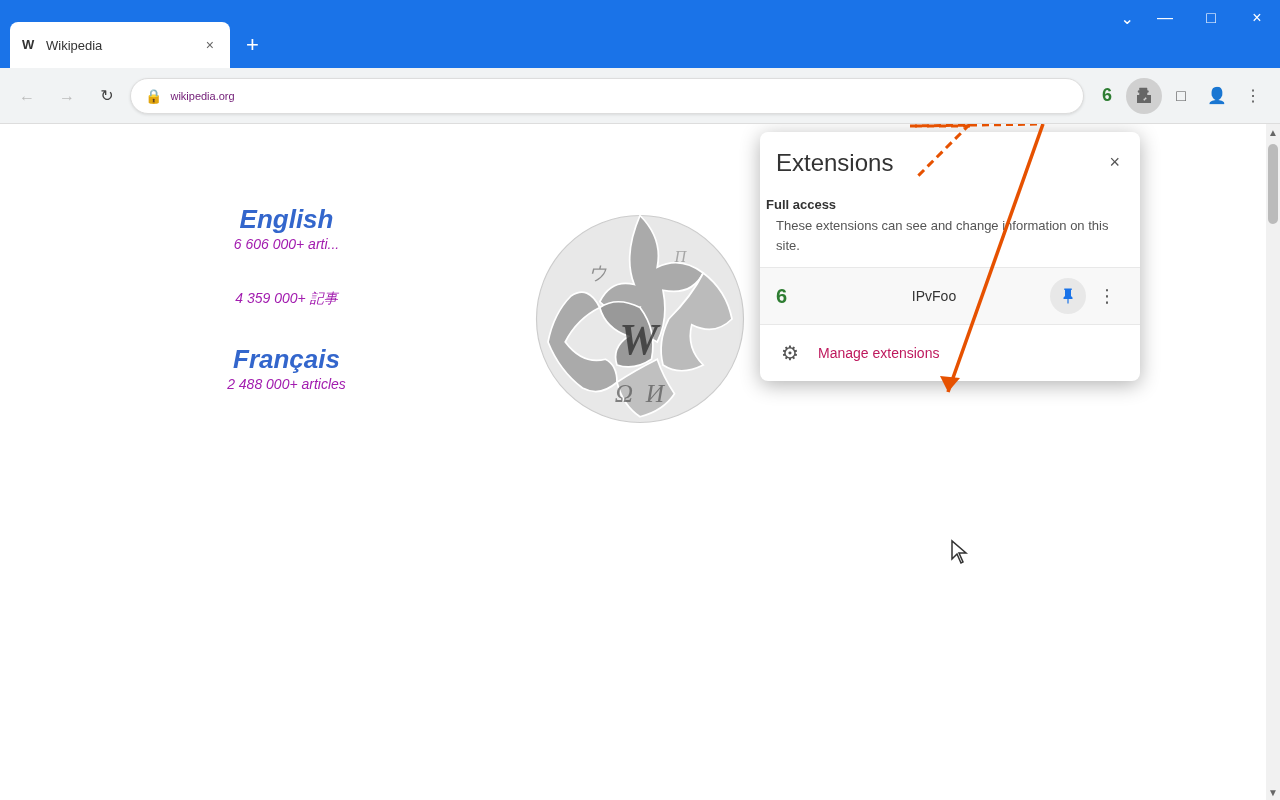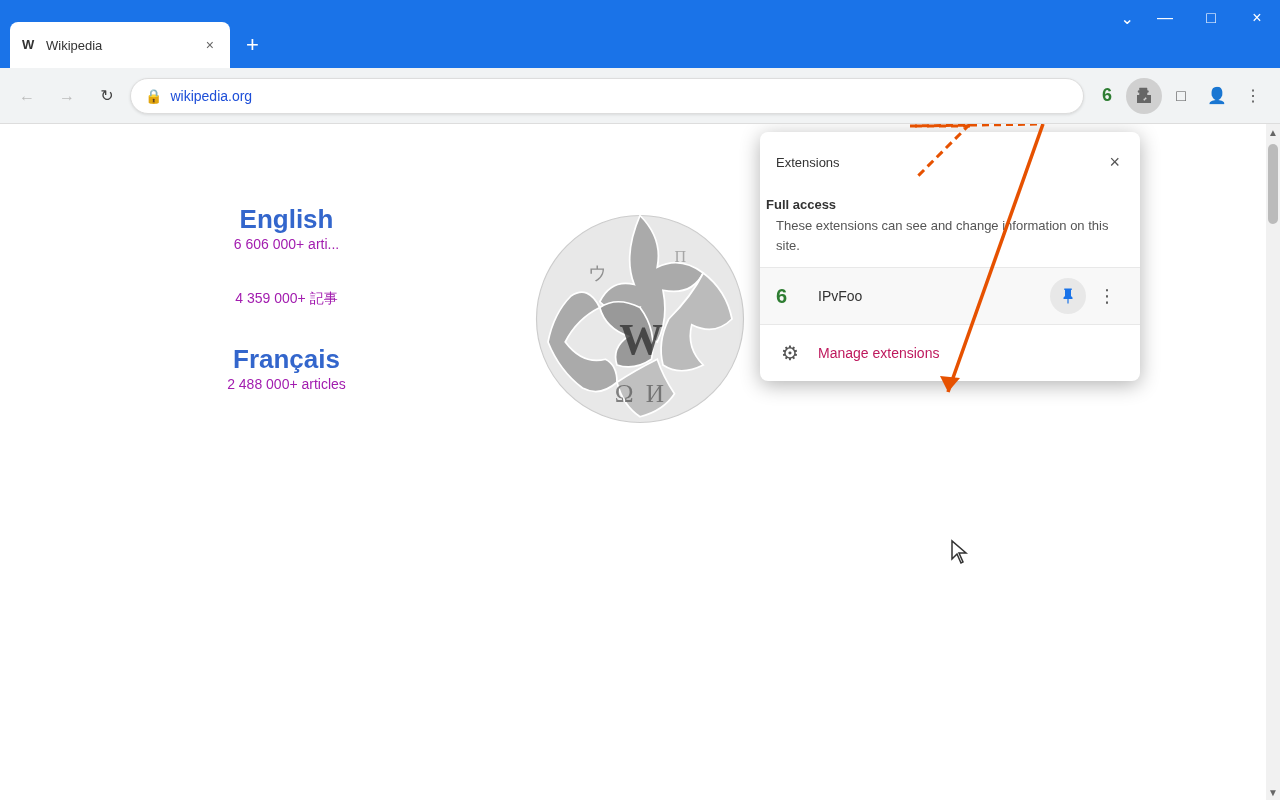--- a/index.html
+++ b/index.html
@@ -119,21 +119,21 @@
       background: #fff;
       border-radius: 18px;
       display: flex;
       align-items: center;
       padding: 0 14px;
       gap: 8px;
       border: 1px solid #ddd;
       box-shadow: 0 1px 3px rgba(0,0,0,0.1);
     }
     .lock-icon { color: #555; font-size: 14px; }
-    .address-text { font-size: 14px; color: #1d4ed8; flex: 1; }
+    .address-text { font-size: 11px; color: #701a75; flex: 1; }
     .toolbar-actions {
       display: flex;
       align-items: center;
       gap: 2px;
     }
     .badge-btn {
       position: relative;
       background: none;
       border: none;
       cursor: pointer;
@@ -189,20 +189,21 @@
       align-items: center;
       background: #fff;
     }
     .lang-grid {
       display: grid;
       grid-template-columns: 1fr auto 1fr;
       gap: 30px 32px;
       margin-top: 20px;
       padding: 0 80px;
       width: 100%;
+      font-style: italic;
     }
     .lang-item {
       text-align: center;
     }
     .lang-name {
       font-size: 26px;
       font-weight: bold;
       color: #3366cc;
       display: block;
     }
@@ -262,21 +263,21 @@
       overflow: hidden;
     }
     .popup-header {
       display: flex;
       align-items: center;
       justify-content: space-between;
       padding: 16px 16px 12px 16px;
       border-bottom: none;
     }
     .popup-title {
-      font-size: 13px;
+      font-size: 24px;
       color: #333;
       font-weight: 400;
     }
     .popup-close-btn {
       background: none;
       border: none;
       cursor: pointer;
       font-size: 18px;
       color: #555;
       padding: 4px;
@@ -306,20 +307,21 @@
       font-size: 20px;
       font-weight: bold;
       color: #2e7d32;
       width: 30px;
     }
     .ext-name {
       flex: 1;
       font-size: 14px;
       color: #333;
       padding-left: 12px;
+      text-align: center;
     }
     .ext-pin-btn {
       background: #e8e8e8;
       border: none;
       cursor: pointer;
       width: 36px; height: 36px;
       border-radius: 50%;
       display: flex;
       align-items: center;
       justify-content: center;

